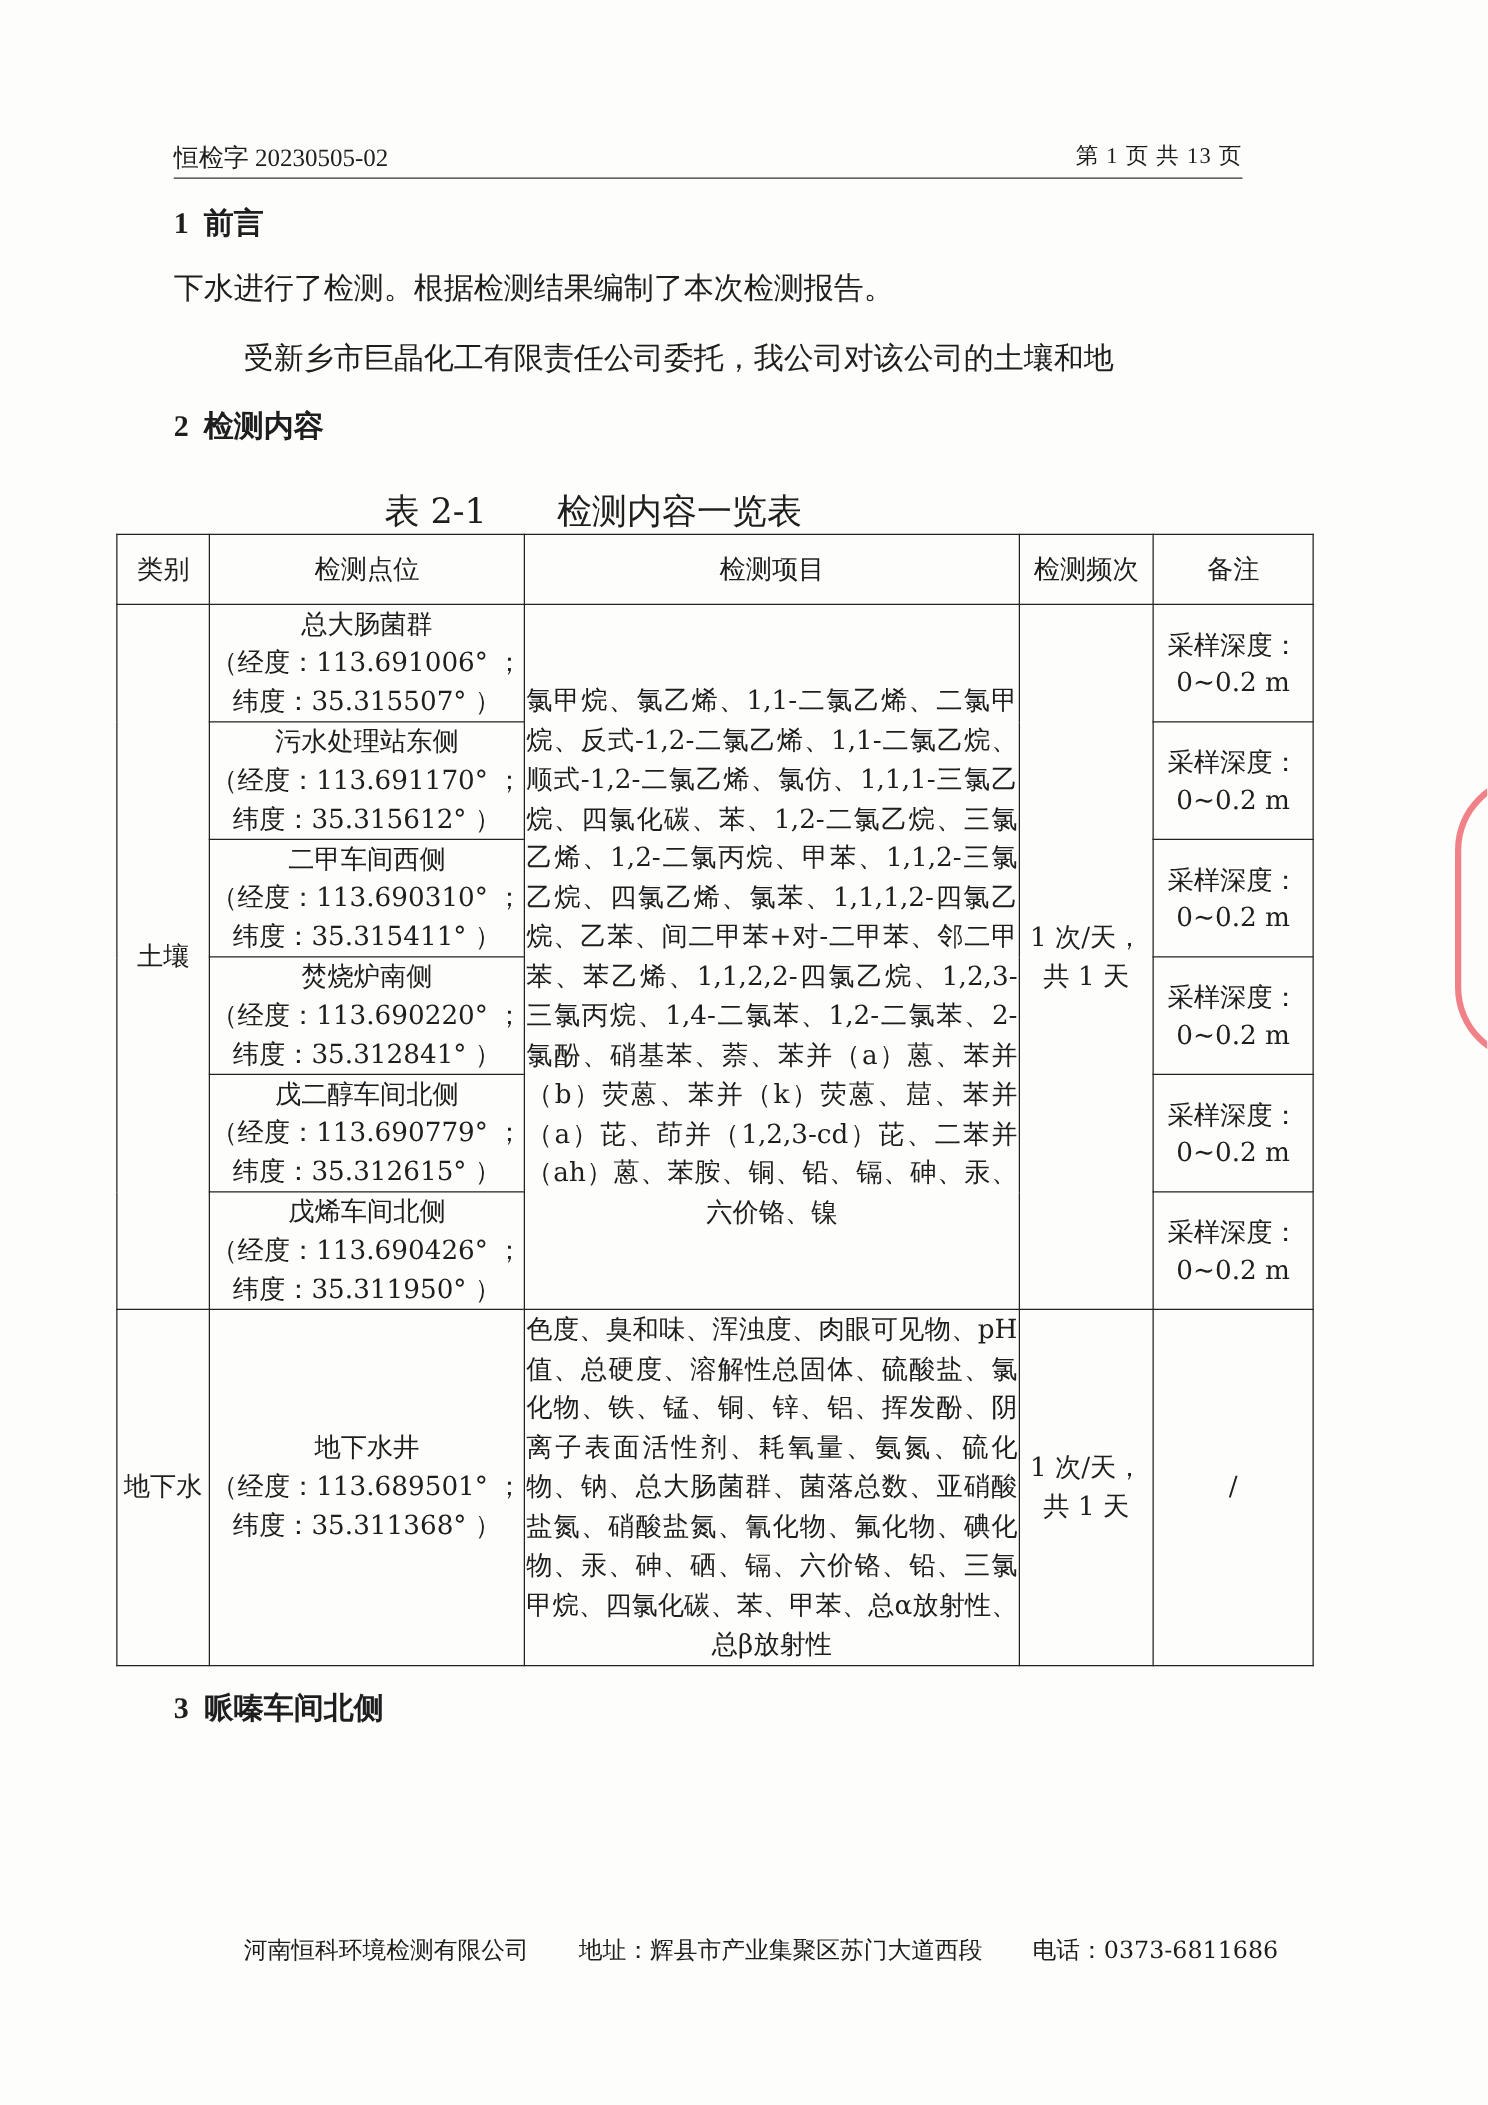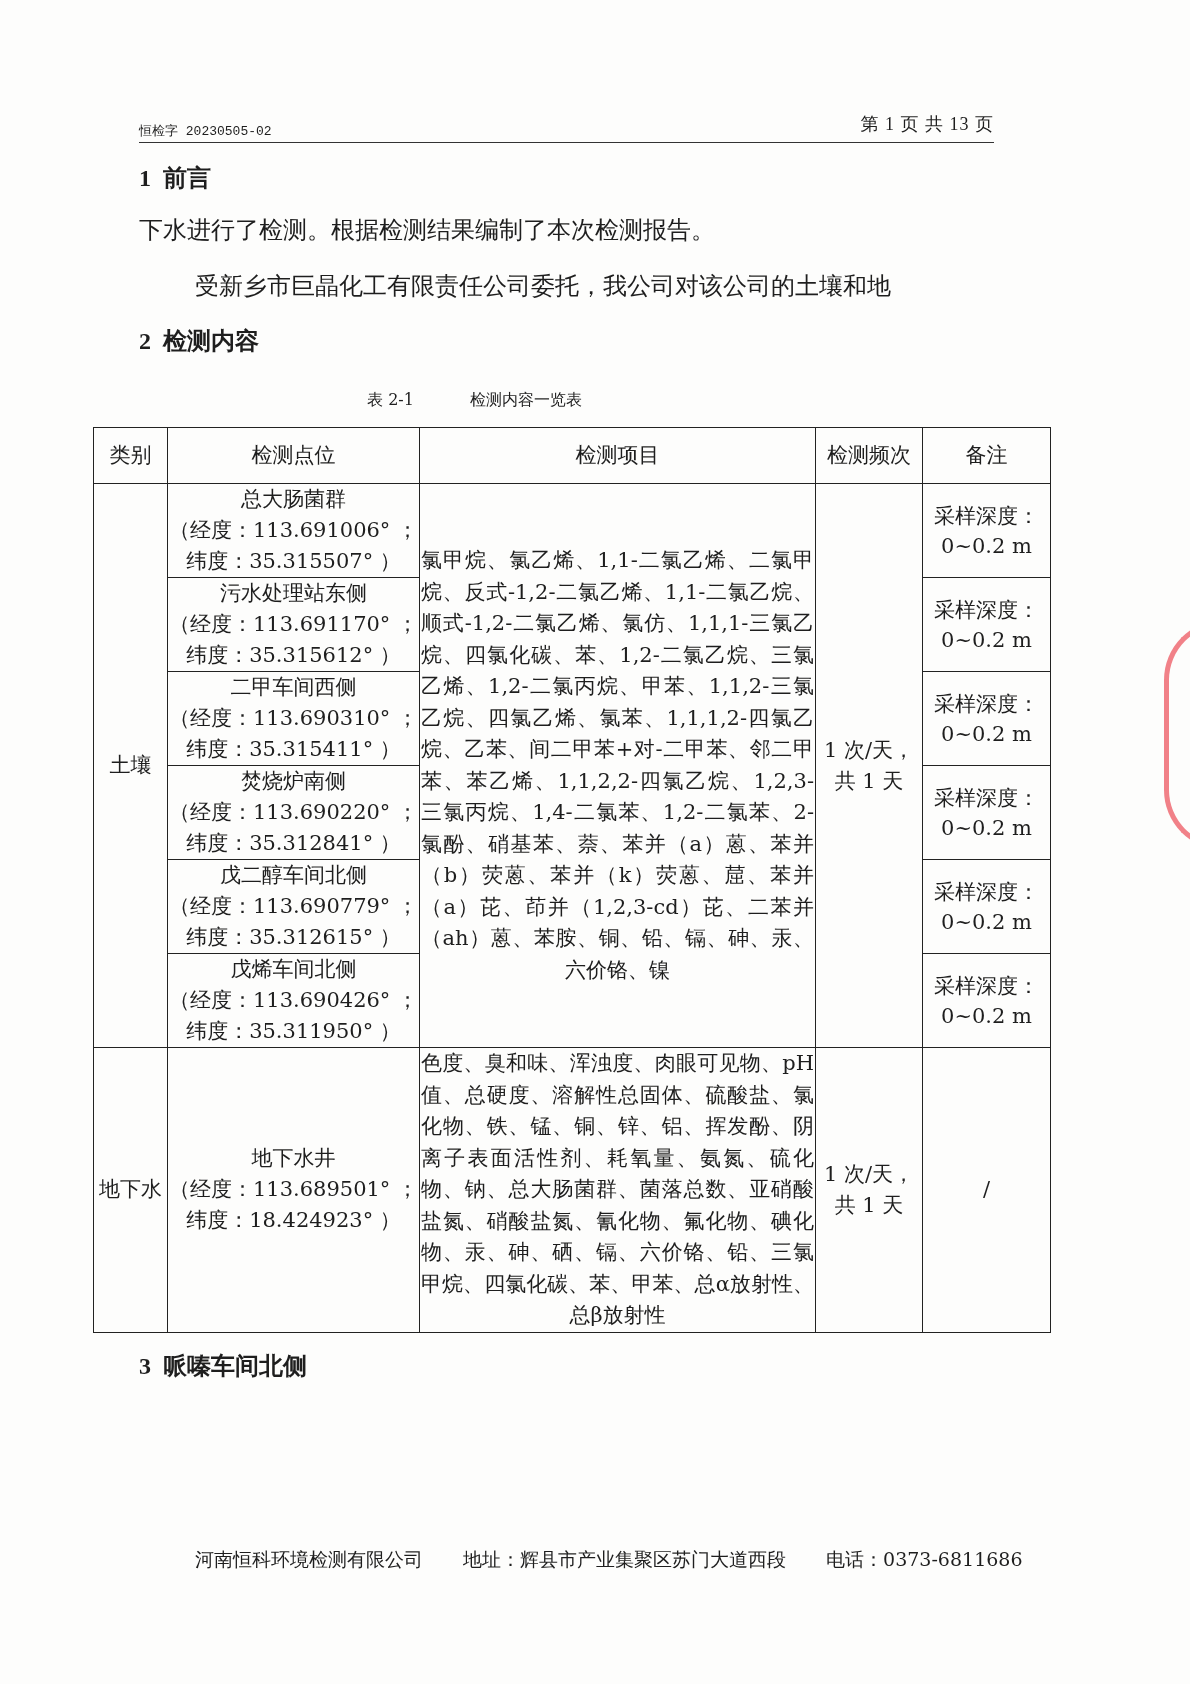--- a/index.html
+++ b/index.html
@@ -4,27 +4,27 @@
   <style>
     html, body { margin:0; padding:0; }
     body {
       width:1190px; height:1684px; background:#fdfdfc; position:relative; overflow:hidden;
       font-family:"DejaVu Serif","Liberation Serif",serif; color:#1e1e1e;
     }
     .header {
       position:absolute; left:139px; top:112px; width:855px; height:30px;
       border-bottom:1.5px solid #333;
     }
-    .header .docno { position:absolute; left:0; bottom:2px; font-size:13px; font-family:Liberation Mono, monospace;margin-top:31px; }
+    .header .docno { position:absolute; left:0; bottom:2px; font-size:20px; font-family:Liberation Serif, serif;margin-top:31px; }
     .header .page { position:absolute; right:0; bottom:6px; font-size:18px; font-family:"Liberation Serif",serif; letter-spacing:1px;margin-top:12px; }
     .h1 { position:absolute; left:139px; font-size:24px; font-weight:bold; }
     .h1 .num { font-family:"Liberation Serif",serif; margin-right:12px; }
     .para { position:absolute; left:139px; width:870px; font-size:24px; line-height:56px; }
     .para .indent { display:inline-block; width:56px; }
-    .caption { position:absolute; left:0; width:949px; top:390px; text-align:center; font-size:16px; }
+    .caption { position:absolute; left:0; width:949px; top:390px; text-align:center; font-size:28px; }
     .caption .sep { display:inline-block; width:56px; }
     table.main {
       position:absolute; left:93px; top:427px; width:957px; border-collapse:collapse;
       font-size:21px; table-layout:fixed;
     }
     table.main td, table.main th {
       border:1.5px solid #222; text-align:center; vertical-align:middle; padding:0; font-weight:normal;
       line-height:31px;
     }
     table.main th { height:55px; }
@@ -152,21 +152,21 @@
     <td class="note">
           <div>采样深度：</div>
           <div>0~0.2 m</div>
         </td>
   </tr>
   <tr class="gw-row">
     <td>地下水</td>
     <td>
           <div>地下水井</div>
           <div>（经度：113.689501° ；</div>
-          <div>纬度：18.424923° ）</div>
+          <div>纬度：35.311368° ）</div>
         </td>
     <td class="items">色度、臭和味、浑浊度、肉眼可见物、pH 值、总硬度、溶解性总固体、硫酸盐、氯化物、铁、锰、铜、锌、铝、挥发酚、阴离子表面活性剂、耗氧量、氨氮、硫化物、钠、总大肠菌群、菌落总数、亚硝酸盐氮、硝酸盐氮、氰化物、氟化物、碘化物、汞、砷、硒、镉、六价铬、铅、三氯甲烷、四氯化碳、苯、甲苯、总α放射性、总β放射性</td>
     <td>
           <div>1 次/天，</div>
           <div>共 1 天</div>
         </td>
     <td>/</td>
   </tr>
 </tbody>
   </table>

